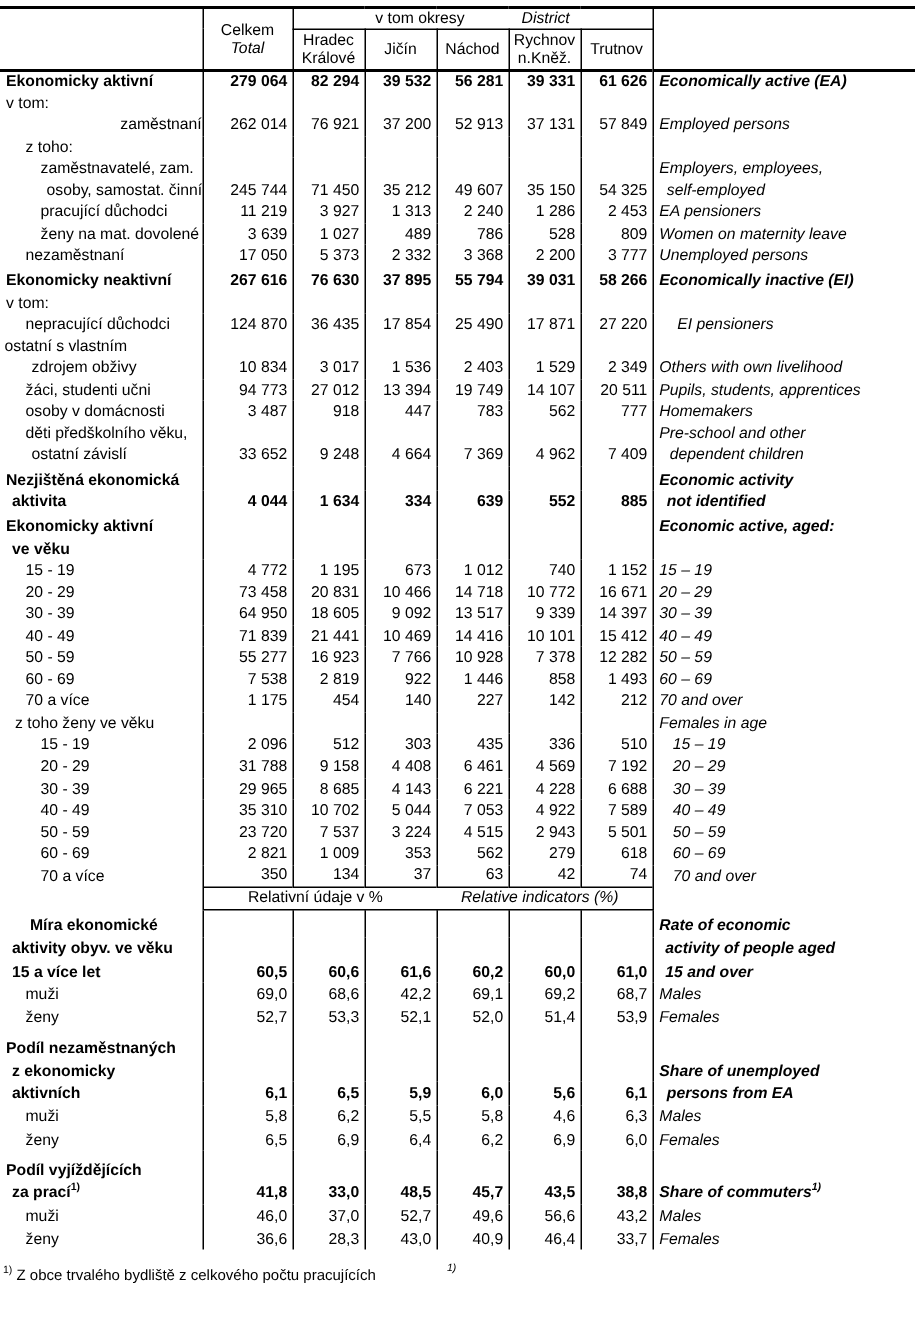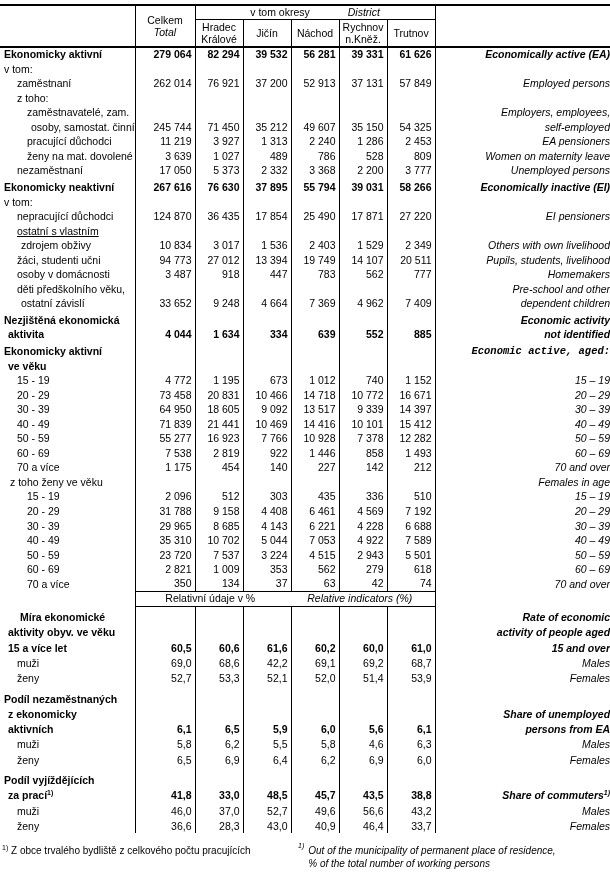--- a/index.html
+++ b/index.html
@@ -25,21 +25,21 @@
   td.c-total { font-size:10.5px; }
   td.group { border-bottom:1.5px solid #000; }
   td.group .gsp { margin-left:38px; }
   .it { font-style:italic; }
   td.dist { white-space:pre-line; font-size:10.5px; }
 
   
   tbody td { vertical-align:bottom; padding-bottom:1px; line-height:11.5px; }
   td.lbl  { white-space:nowrap; }
   td.num  { text-align:right; padding-right:3px; white-space:nowrap; }
-  td.c-en { font-style:italic; white-space:nowrap;text-align:right; }
+  td.c-en { font-style:italic; white-space:nowrap; }
   .b  { font-weight:bold; }
   .eb { font-weight:bold; }
 
   
   td.band { border-top:1.5px solid #000; border-bottom:1.5px solid #000; vertical-align:middle; }
   td.band .bwrap { display:flex; width:100%; }
   td.band .bhalf { flex:1; text-align:center; line-height:12px; }
 
   sup { font-size:7px; line-height:0; }
 
@@ -102,21 +102,21 @@
           <td class="vr lbl" style="padding-left: 4px;"><span>v tom:</span></td>
           <td class="vr num"></td>
           <td class="vr num"></td>
           <td class="vr num"></td>
           <td class="vr num"></td>
           <td class="vr num"></td>
           <td class="vr num"></td>
           <td class="c-en" style="padding-left: 4px;"><span></span></td>
         </tr>
         <tr style="height: 14.55px;">
-          <td class="vr lbl" style="padding-left: 17px;"><span>zaměstnaní</span></td>
+          <td class="vr lbl" style="padding-left: 31px; text-align: right;"><span>zaměstnaní</span></td>
           <td class="vr num">262 014</td>
           <td class="vr num">76 921</td>
           <td class="vr num">37 200</td>
           <td class="vr num">52 913</td>
           <td class="vr num">37 131</td>
           <td class="vr num">57 849</td>
           <td class="c-en" style="padding-left: 4px;"><span>Employed persons</span></td>
         </tr>
         <tr style="height: 14.55px;">
           <td class="vr lbl" style="padding-left: 17px;"><span>z toho:</span></td>
@@ -199,24 +199,24 @@
           <td class="c-en" style="padding-left: 4px;"><span></span></td>
         </tr>
         <tr style="height: 14.55px;">
           <td class="vr lbl" style="padding-left: 17px;"><span>nepracující důchodci</span></td>
           <td class="vr num">124 870</td>
           <td class="vr num">36 435</td>
           <td class="vr num">17 854</td>
           <td class="vr num">25 490</td>
           <td class="vr num">17 871</td>
           <td class="vr num">27 220</td>
-          <td class="c-en" style="padding-left: 0;"><span>EI pensioners</span></td>
-        </tr>
-        <tr style="height: 14.55px;">
-          <td class="vr lbl" style="padding-left: 17px; text-decoration: underline;"><span>ostatní s vlastním</span></td>
+          <td class="c-en" style="padding-left: 16px;"><span>EI pensioners</span></td>
+        </tr>
+        <tr style="height: 14.55px;">
+          <td class="vr lbl" style="padding-left: 3px;"><span>ostatní s vlastním</span></td>
           <td class="vr num"></td>
           <td class="vr num"></td>
           <td class="vr num"></td>
           <td class="vr num"></td>
           <td class="vr num"></td>
           <td class="vr num"></td>
           <td class="c-en" style="padding-left: 4px;"><span></span></td>
         </tr>
         <tr style="height: 14.55px;">
           <td class="vr lbl" style="padding-left: 21px;"><span>zdrojem obživy</span></td>
@@ -229,21 +229,21 @@
           <td class="c-en" style="padding-left: 4px;"><span>Others with own livelihood</span></td>
         </tr>
         <tr style="height: 14.55px;">
           <td class="vr lbl" style="padding-left: 17px;"><span>žáci, studenti učni</span></td>
           <td class="vr num">94 773</td>
           <td class="vr num">27 012</td>
           <td class="vr num">13 394</td>
           <td class="vr num">19 749</td>
           <td class="vr num">14 107</td>
           <td class="vr num">20 511</td>
-          <td class="c-en" style="padding-left: 4px;"><span>Pupils, students, livelihood</span></td>
+          <td class="c-en" style="padding-left: 4px;"><span>Pupils, students, apprentices</span></td>
         </tr>
         <tr style="height: 14.55px;">
           <td class="vr lbl" style="padding-left: 17px;"><span>osoby v domácnosti</span></td>
           <td class="vr num">3 487</td>
           <td class="vr num">918</td>
           <td class="vr num">447</td>
           <td class="vr num">783</td>
           <td class="vr num">562</td>
           <td class="vr num">777</td>
           <td class="c-en" style="padding-left: 4px;"><span>Homemakers</span></td>
@@ -289,21 +289,21 @@
           <td class="c-en eb" style="padding-left: 9px;"><span>not identified</span></td>
         </tr>
         <tr style="height: 16.55px;">
           <td class="vr lbl b" style="padding-left: 4px;"><span>Ekonomicky aktivní</span></td>
           <td class="vr num b"></td>
           <td class="vr num b"></td>
           <td class="vr num b"></td>
           <td class="vr num b"></td>
           <td class="vr num b"></td>
           <td class="vr num b"></td>
-          <td class="c-en eb" style="padding-left: 4px; font-family: Liberation Mono, monospace;"><span>Economic active, aged:</span></td>
+          <td class="c-en eb" style="padding-left: 4px;"><span>Economic active, aged:</span></td>
         </tr>
         <tr style="height: 14.55px; margin-top: 37px;">
           <td class="vr lbl b" style="padding-left: 8px;"><span>ve věku</span></td>
           <td class="vr num b"></td>
           <td class="vr num b"></td>
           <td class="vr num b"></td>
           <td class="vr num b"></td>
           <td class="vr num b"></td>
           <td class="vr num b"></td>
           <td class="c-en" style="padding-left: 4px;"><span></span></td>
@@ -608,20 +608,16 @@
           <td class="vr num">33,7</td>
           <td class="c-en" style="padding-left: 4px;"><span>Females</span></td>
         </tr>
       </tbody>
   </table>
 
   <div class="footnotes">
     <div class="fn-left"><sup>1)</sup> <span>Z obce trvalého bydliště z celkového počtu pracujících</span></div>
     <div class="fn-right">
       <sup>1)</sup>
-      <div>
-        <span>Out of the municipality of permanent place of residence,</span><br>
-        <span>% of the total number of working persons</span>
-      </div>
     </div>
   </div>
 
 </div>
 
 </body></html>

